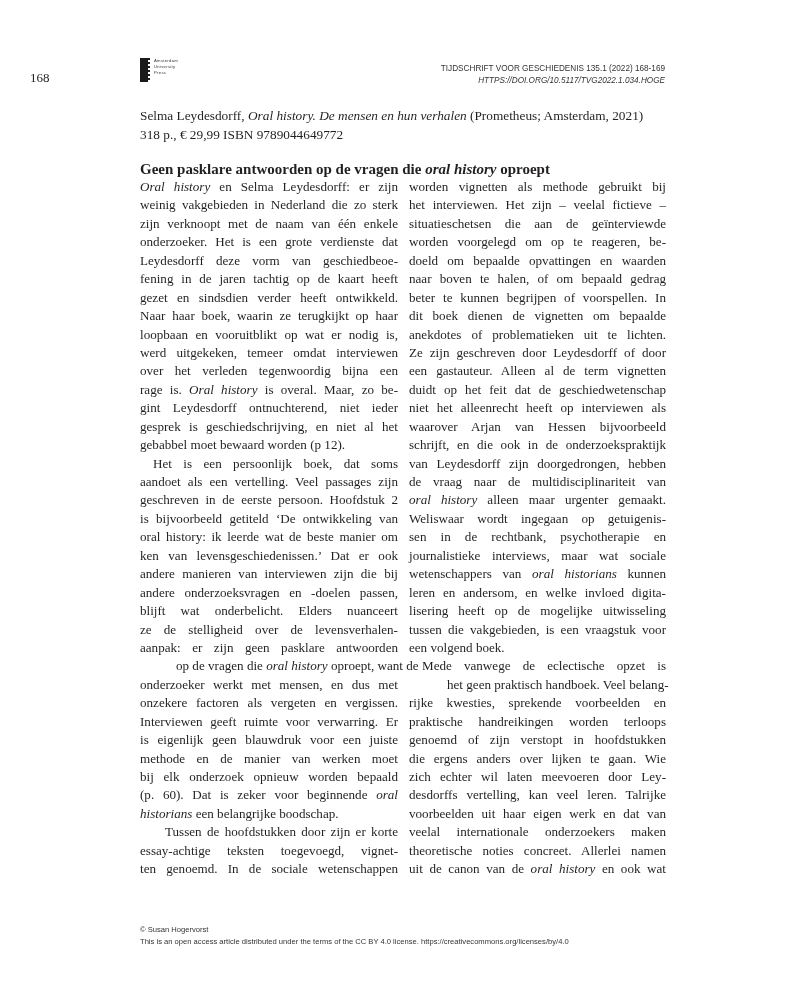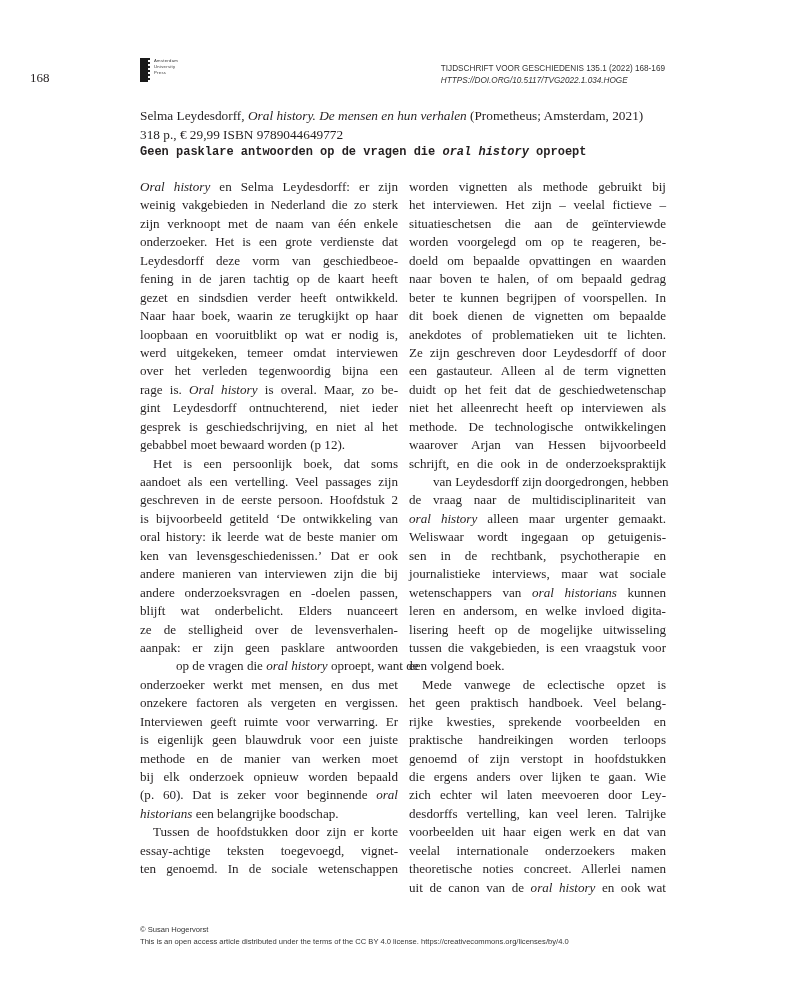--- a/index.html
+++ b/index.html
@@ -3,25 +3,25 @@
 <meta charset="utf-8">
 <style>
   html, body { margin:0; padding:0; background:#ffffff; }
   body { width:794px; height:983px; position:relative; overflow:hidden; color:#231f20; font-family:"DejaVu Serif", serif; }
   .page-number { position:absolute; left:30px; top:70px; font-size:13px; font-family:"Liberation Serif", serif; }
   .logo { position:absolute; left:140px; top:58px; height:24px; display:flex; align-items:flex-start; }
   .logo-mark { width:8px; height:24px; background:#1a1a1a; position:relative; }
   .logo-mark::after { content:""; position:absolute; right:-2px; top:0; width:2px; height:24px;
     background:repeating-linear-gradient(to bottom, #1a1a1a 0 2px, transparent 2px 4px); }
   .logo-text { margin-left:6px; font-family:"Liberation Sans", sans-serif; font-size:4.2px; line-height:6px; color:#333; letter-spacing:0.3px; }
-  .journal { position:absolute; right:129px; top:63px; font-family:"Liberation Sans", sans-serif; font-size:8.2px; line-height:12px; color:#333; }
+  .journal { position:absolute; right:129px; top:63px; text-align:right; font-family:"Liberation Sans", sans-serif; font-size:8.2px; line-height:12px; color:#333; }
   .journal .doi { font-style:italic; }
   .citation { position:absolute; left:140px; top:106px; width:530px; font-family:"Liberation Serif", serif; font-size:13.3px; line-height:19px; color:#231f20; }
   .citation i { font-style:italic; }
-  .heading { position:absolute; left:140px; top:145px; font-family:Liberation Mono, monospace; font-weight:bold; font-size:12px; color:#231f20; }
+  .heading { position:absolute; left:140px; top:161px; font-family:Liberation Serif, serif; font-weight:bold; font-size:15px; color:#231f20; }
   .column { position:absolute; top:178px; width:258px; font-family:"Liberation Serif", serif; font-size:13.1px; line-height:18.45px; color:#231f20; text-align:justify; }
   .col-left { left:140px; }
   .col-right { left:409px; width:257px; }
   .line { display:block; height:18.45px; white-space:nowrap; text-align-last:justify; text-align:justify; overflow:visible; }
   .line.last { text-align-last:left; }
   .line.indent { text-indent:13px; }
   .footer { position:absolute; left:140px; top:924px; font-family:"Liberation Sans", sans-serif; font-size:7.6px; line-height:12px; color:#333; }
 </style>
 </head>
 <body>
@@ -78,54 +78,53 @@
     <span class="line"><span style="white-space: pre;">aanpak: er zijn geen pasklare antwoorden</span></span>
     <span class="line"><span style="white-space: pre; margin-left: 36px;">op de vragen die </span><i style="white-space: pre;">oral history</i><span style="white-space: pre;"> oproept, want de</span></span>
     <span class="line"><span style="white-space: pre;">onderzoeker werkt met mensen, en dus met</span></span>
     <span class="line"><span style="white-space: pre;">onzekere factoren als vergeten en vergissen.</span></span>
     <span class="line"><span style="white-space: pre;">Interviewen geeft ruimte voor verwarring. Er</span></span>
     <span class="line"><span style="white-space: pre;">is eigenlijk geen blauwdruk voor een juiste</span></span>
     <span class="line"><span style="white-space: pre;">methode en de manier van werken moet</span></span>
     <span class="line"><span style="white-space: pre;">bij elk onderzoek opnieuw worden bepaald</span></span>
     <span class="line"><span style="white-space: pre;">(p. 60). Dat is zeker voor beginnende </span><i style="white-space: pre;">oral</i></span>
     <span class="line last"><i style="white-space: pre;">historians</i><span style="white-space: pre;"> een belangrijke boodschap.</span></span>
-    <span class="line indent"><span style="white-space: pre;">Tussen de hoofdstukken door zijn er korte</span></span>
+    <span class="line indent"><span style="white-space: pre; margin-left: 12px;">Tussen de hoofdstukken door zijn er korte</span></span>
     <span class="line"><span style="white-space: pre;">essay-achtige teksten toegevoegd, vignet-</span></span>
     <span class="line"><span style="white-space: pre;">ten genoemd. In de sociale wetenschappen</span></span>
   </div>
 <div class="column col-right" id="col-right">
     <span class="line"><span style="white-space: pre;">worden vignetten als methode gebruikt bij</span></span>
     <span class="line"><span style="white-space: pre;">het interviewen. Het zijn – veelal fictieve –</span></span>
     <span class="line"><span style="white-space: pre;">situatieschetsen die aan de geïnterviewde</span></span>
     <span class="line"><span style="white-space: pre;">worden voorgelegd om op te reageren, be-</span></span>
     <span class="line"><span style="white-space: pre;">doeld om bepaalde opvattingen en waarden</span></span>
     <span class="line"><span style="white-space: pre;">naar boven te halen, of om bepaald gedrag</span></span>
     <span class="line"><span style="white-space: pre;">beter te kunnen begrijpen of voorspellen. In</span></span>
     <span class="line"><span style="white-space: pre;">dit boek dienen de vignetten om bepaalde</span></span>
     <span class="line"><span style="white-space: pre;">anekdotes of problematieken uit te lichten.</span></span>
     <span class="line"><span style="white-space: pre;">Ze zijn geschreven door Leydesdorff of door</span></span>
     <span class="line"><span style="white-space: pre;">een gastauteur. Alleen al de term vignetten</span></span>
     <span class="line"><span style="white-space: pre;">duidt op het feit dat de geschiedwetenschap</span></span>
     <span class="line"><span style="white-space: pre; margin-top: 36px;">niet het alleenrecht heeft op interviewen als</span></span>
-    <span class="line"><span style="white-space: pre;">methode. De technologische ontwikkelingen</span></span>
     <span class="line"><span style="white-space: pre;">waarover Arjan van Hessen bijvoorbeeld</span></span>
     <span class="line"><span style="white-space: pre;">schrijft, en die ook in de onderzoekspraktijk</span></span>
-    <span class="line"><span style="white-space: pre; margin-left: 24px;">van Leydesdorff zijn doorgedrongen, hebben</span></span>
+    <span class="line"><span style="white-space: pre;">van Leydesdorff zijn doorgedrongen, hebben</span></span>
     <span class="line"><span style="white-space: pre;">de vraag naar de multidisciplinariteit van</span></span>
     <span class="line"><i style="white-space: pre;">oral history</i><span style="white-space: pre;"> alleen maar urgenter gemaakt.</span></span>
     <span class="line"><span style="white-space: pre;">Weliswaar wordt ingegaan op getuigenis-</span></span>
     <span class="line"><span style="white-space: pre;">sen in de rechtbank, psychotherapie en</span></span>
     <span class="line"><span style="white-space: pre;">journalistieke interviews, maar wat sociale</span></span>
     <span class="line"><span style="white-space: pre;">wetenschappers van </span><i style="white-space: pre;">oral historians</i><span style="white-space: pre;"> kunnen</span></span>
     <span class="line"><span style="white-space: pre;">leren en andersom, en welke invloed digita-</span></span>
     <span class="line"><span style="white-space: pre;">lisering heeft op de mogelijke uitwisseling</span></span>
     <span class="line"><span style="white-space: pre;">tussen die vakgebieden, is een vraagstuk voor</span></span>
     <span class="line last"><span style="white-space: pre;">een volgend boek.</span></span>
     <span class="line indent"><span style="white-space: pre;">Mede vanwege de eclectische opzet is</span></span>
-    <span class="line"><span style="white-space: pre;">het geen praktisch handboek. Veel belang-</span></span>
+    <span class="line"><span style="white-space: pre; margin-left: 38px;">het geen praktisch handboek. Veel belang-</span></span>
     <span class="line"><span style="white-space: pre;">rijke kwesties, sprekende voorbeelden en</span></span>
     <span class="line"><span style="white-space: pre;">praktische handreikingen worden terloops</span></span>
     <span class="line"><span style="white-space: pre;">genoemd of zijn verstopt in hoofdstukken</span></span>
     <span class="line"><span style="white-space: pre;">die ergens anders over lijken te gaan. Wie</span></span>
     <span class="line"><span style="white-space: pre;">zich echter wil laten meevoeren door Ley-</span></span>
     <span class="line"><span style="white-space: pre;">desdorffs vertelling, kan veel leren. Talrijke</span></span>
     <span class="line"><span style="white-space: pre;">voorbeelden uit haar eigen werk en dat van</span></span>
     <span class="line"><span style="white-space: pre;">veelal internationale onderzoekers maken</span></span>
     <span class="line"><span style="white-space: pre;">theoretische noties concreet. Allerlei namen</span></span>
     <span class="line"><span style="white-space: pre;">uit de canon van de </span><i style="white-space: pre;">oral history</i><span style="white-space: pre;"> en ook wat</span></span>

